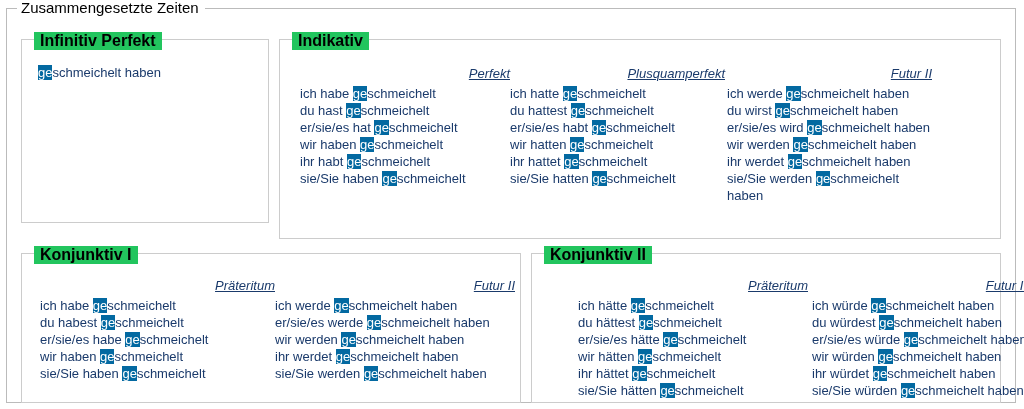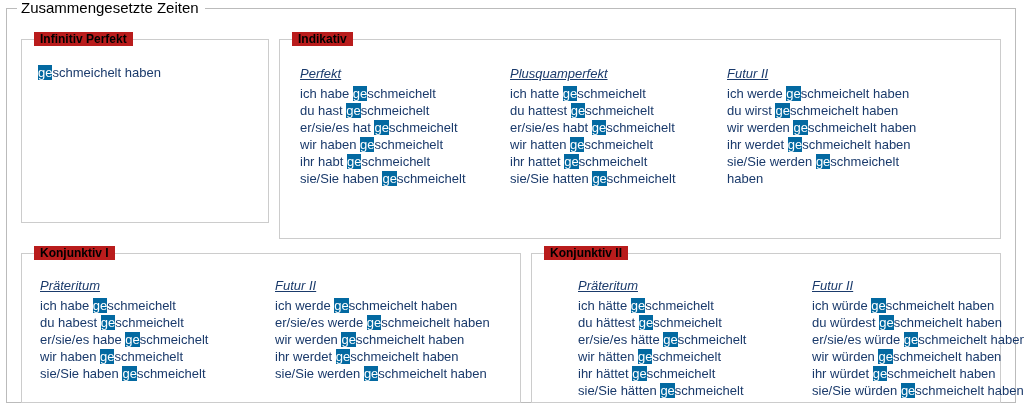--- a/index.html
+++ b/index.html
@@ -45,38 +45,39 @@
   .group {
     position: absolute;
     border: 1px solid #cccccc;
     box-sizing: border-box;
     background: #ffffff;
   }
   .group-legend {
     position: absolute;
     top: -8px;
     left: 12px;
-    background: #b91c1c;
+    background: #22c55e;
     padding: 0 6px;
-    font-size: 12px;
+    font-size: 16px;
     font-weight: bold;
     color: #000000;
     white-space: nowrap;
   }
   .col {
     position: absolute;
     top: 0;
   }
   .tense-title {
     font-style: italic;
     text-decoration: underline;
     font-size: 13px;
     color: #1a3a6b;
-    margin: 0 16px 4px 0;
+    margin: 0 0 4px 0;
     white-space: nowrap;
+    text-align: right;
   }
   .forms {
     margin: 0;
     padding: 0;
     list-style: none;
   }
   .forms li {
     font-size: 13px;
     line-height: 17px;
     color: #1a3a6b;
@@ -140,20 +141,21 @@
               <li><span>wir hatten </span><span class="hl">ge</span><span>schmeichelt</span></li>
               <li><span>ihr hattet </span><span class="hl">ge</span><span>schmeichelt</span></li>
               <li><span>sie/Sie hatten </span><span class="hl">ge</span><span>schmeichelt</span></li>
             </ul>
         </div>
         <div class="col" style="left:447px; top:26px; width:205px;">
           <div class="tense-title">Futur II</div>
           <ul class="forms">
               <li><span>ich werde </span><span class="hl">ge</span><span>schmeichelt haben</span></li>
               <li><span>du wirst </span><span class="hl">ge</span><span>schmeichelt haben</span></li>
+              <li><span>er/sie/es wird </span><span class="hl">ge</span><span>schmeichelt haben</span></li>
               <li><span>wir werden </span><span class="hl">ge</span><span>schmeichelt haben</span></li>
               <li><span>ihr werdet </span><span class="hl">ge</span><span>schmeichelt haben</span></li>
               <li><span>sie/Sie werden </span><span class="hl">ge</span><span>schmeichelt haben</span></li>
             </ul>
         </div>
       </div>
     </div>
 
     <div class="group" id="grp-konj1">
       <div class="group-legend">Konjunktiv I</div>

